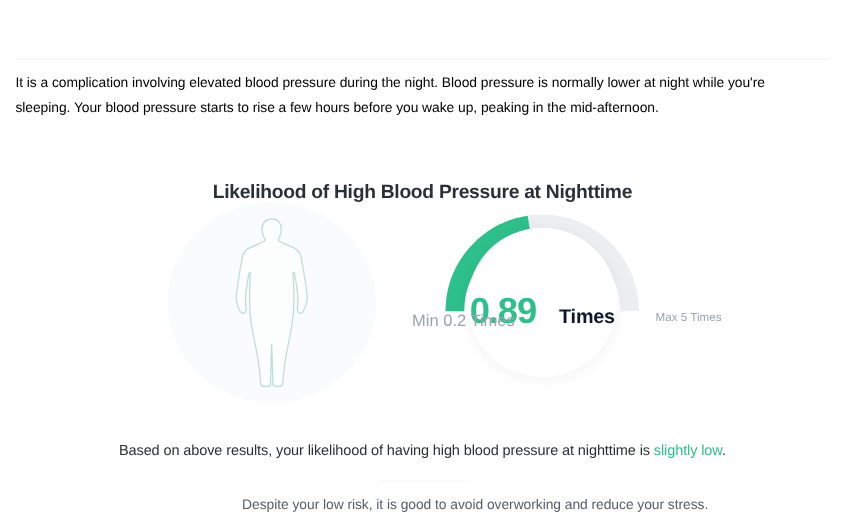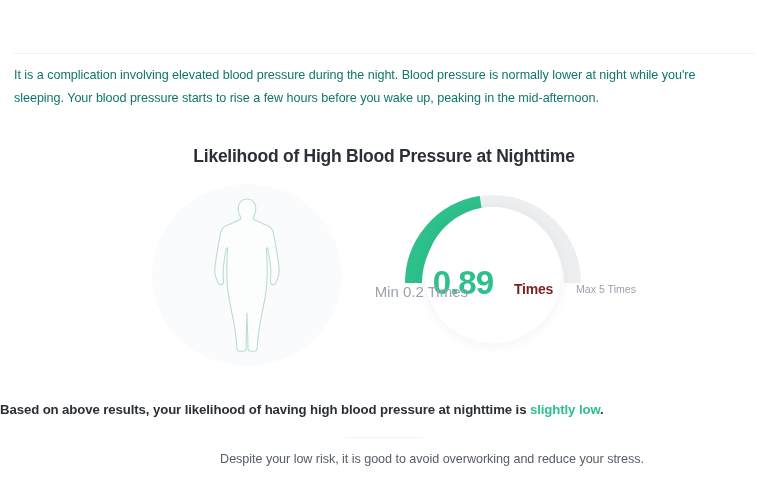--- a/index.html
+++ b/index.html
@@ -39,29 +39,29 @@
   }
 
   
   .intro {
     position: absolute;
     left: 14px;
     top: 64px;
     width: 716px;
     font-size: 12.6px;
     line-height: 23px;
-    color: #0f766e;
+    color: #000000;
     letter-spacing: -0.05px;
   }
 
   
   .chart-title {
     position: absolute;
     left: 0;
-    top: 146px;
+    top: 164px;
     width: 768px;
     text-align: center;
     font-size: 17.5px;
     font-weight: 700;
     color: #2b2f36;
     letter-spacing: -0.25px;
   }
 
   .viz {
     position: absolute;
@@ -127,56 +127,57 @@
     white-space: nowrap;
   }
   .gauge-value {
     font-size: 33px;
     font-weight: 700;
     color: #2ec08a;
     letter-spacing: -1px;
     vertical-align: baseline;
   }
   .gauge-unit {
-    font-size: 14px;
+    font-size: 18px;
     font-weight: 700;
-    color: #7f1d1d;
+    color: #0f172a;
     letter-spacing: -0.2px;
     vertical-align: baseline;
     margin-left: 21px;
   }
   .gauge-min {
     position: absolute;
     left: -30px;
     top: 103px;
     width: 100px;
     text-align: right;
     font-size: 15px;
     color: #9ba3ad;
     white-space: nowrap;
   }
   .gauge-max {
     position: absolute;
     left: 158px;
     top: 103px;
     width: 100px;
-    text-align: center;
+    text-align: right;
     font-size: 10.6px;
     color: #9ba3ad;
     white-space: nowrap;
   }
 
   
   .conclusion {
     position: absolute;
     left: 0;
     top: 402px;
     width: 768px;
+    text-align: center;
     font-size: 13.2px;
-    font-weight: 700;
+    font-weight: 400;
     color: #2b2f36;
     letter-spacing: -0.1px;
   }
   .conclusion .accent { color: #2ec08a; }
   .conclusion .period { color: #2b2f36; }
 
   .mini-rule {
     position: absolute;
     left: 345px;
     top: 437px;

